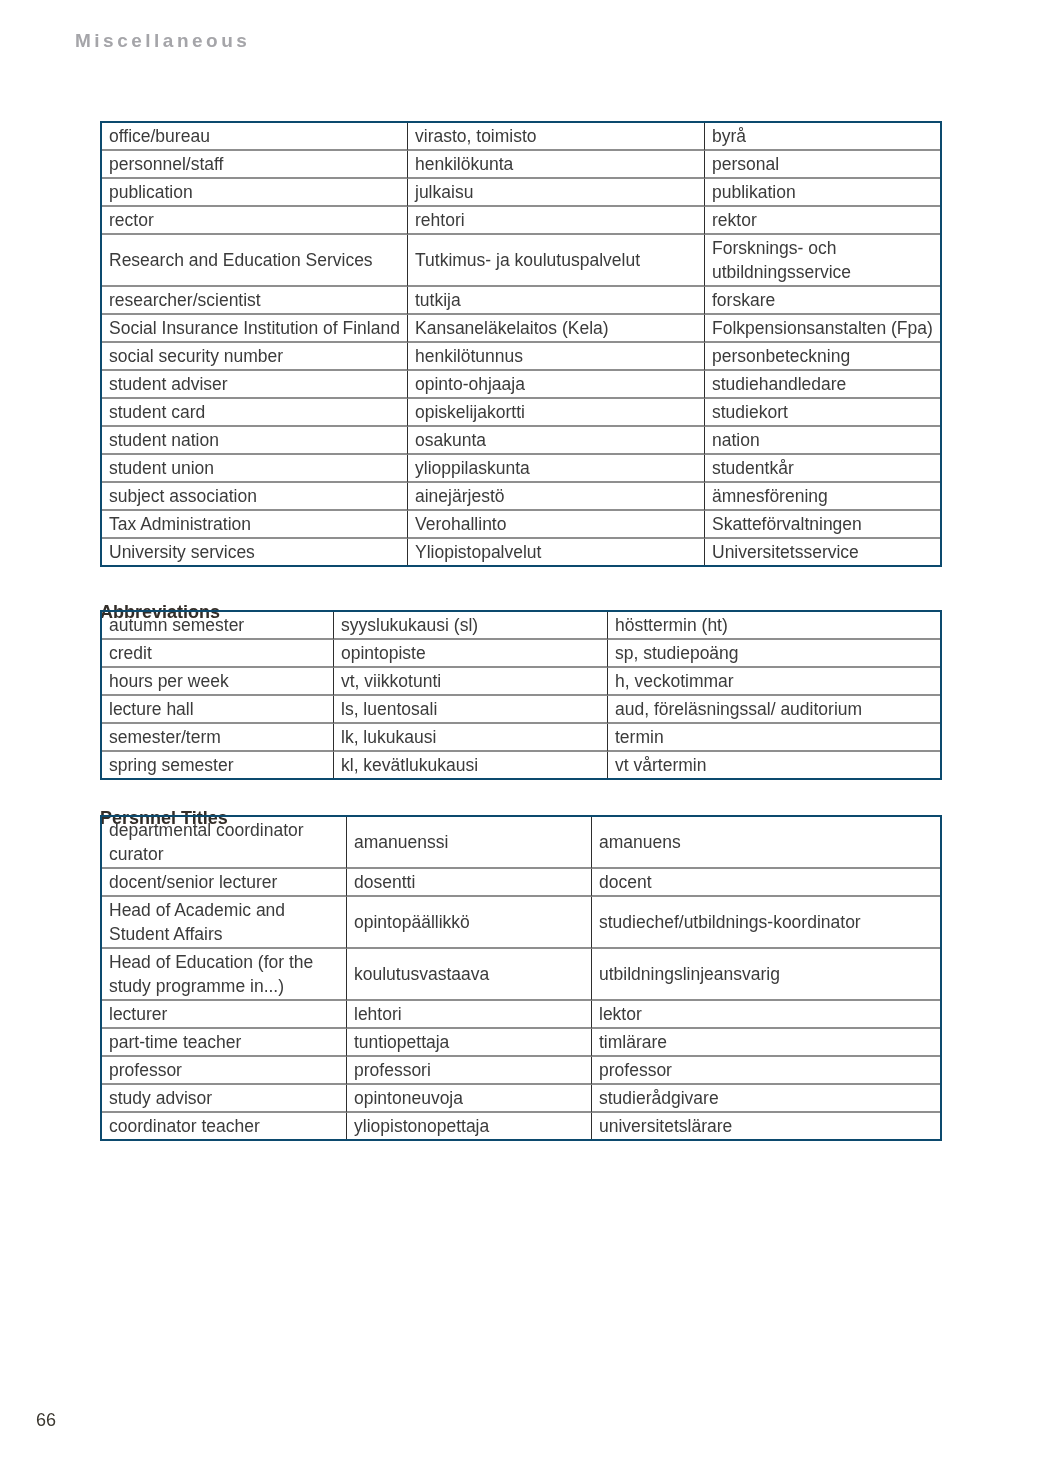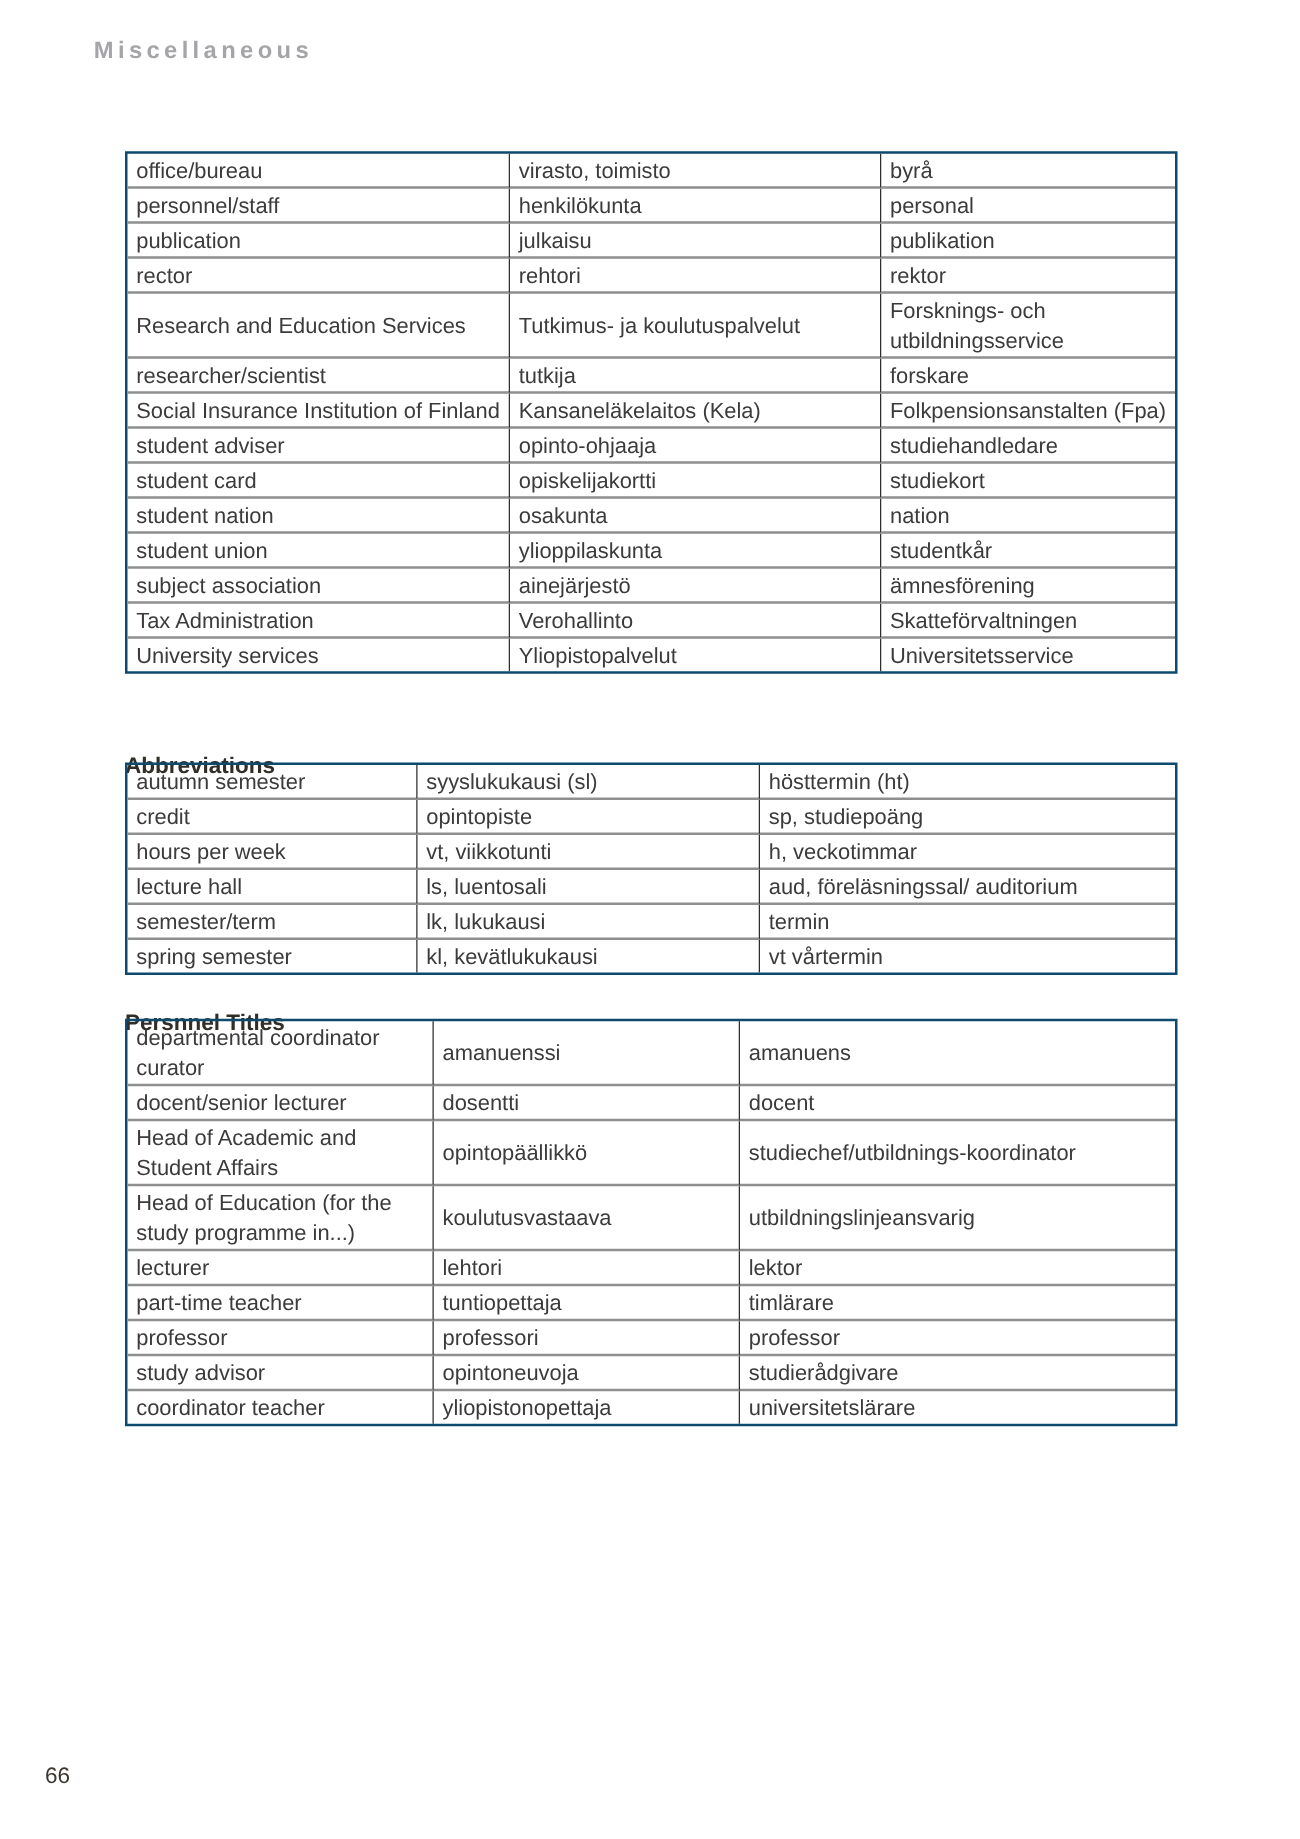--- a/index.html
+++ b/index.html
@@ -119,20 +119,25 @@
         <td>researcher/scientist</td>
         <td>tutkija</td>
         <td>forskare</td>
       </tr>
       <tr>
         <td>Social Insurance Institution of Finland</td>
         <td>Kansaneläkelaitos (Kela)</td>
         <td>Folkpensionsanstalten (Fpa)</td>
       </tr>
       <tr>
+        <td>social security number</td>
+        <td>henkilötunnus</td>
+        <td>personbeteckning</td>
+      </tr>
+      <tr>
         <td>student adviser</td>
         <td>opinto-ohjaaja</td>
         <td>studiehandledare</td>
       </tr>
       <tr>
         <td>student card</td>
         <td>opiskelijakortti</td>
         <td>studiekort</td>
       </tr>
       <tr>

